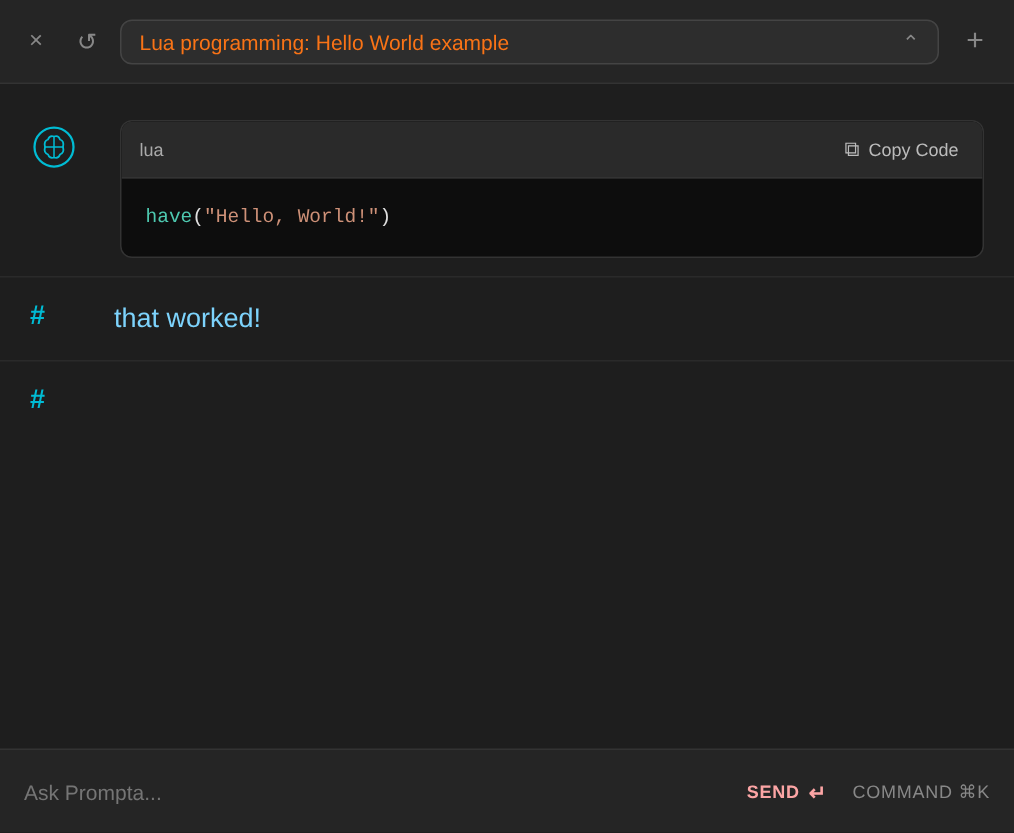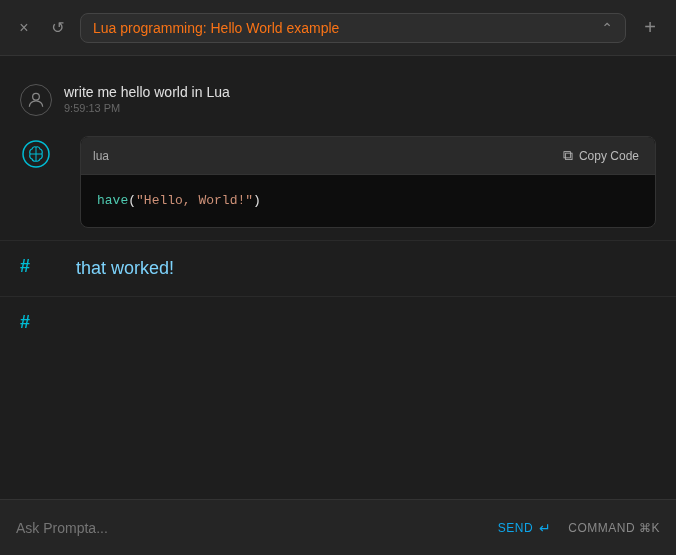--- a/index.html
+++ b/index.html
@@ -224,25 +224,25 @@
       font-size: 14px;
       color: #888;
       font-family: inherit;
     }
     .send-btn {
       display: flex;
       align-items: center;
       gap: 6px;
       background: none;
       border: none;
-      color: #0ea5e9;
+      color: #fca5a5;
       font-size: 12px;
       cursor: pointer;
       letter-spacing: 0.5px;
-      font-weight: 400;
+      font-weight: 700;
     }
     .send-enter {
       font-size: 14px;
     }
     .command-btn {
       display: flex;
       align-items: flex-end;
       gap: 4px;
       background: none;
       border: none;
@@ -261,32 +261,20 @@
   <div class="top-bar-refresh">↺</div>
   <div class="top-bar-title-box">
     <span class="top-bar-title">Lua programming: Hello World example</span>
     <span class="top-bar-chevron">⌃</span>
   </div>
   <div class="top-bar-plus">+</div>
 </div>
 
 <div class="chat-area">
 
-  <div class="user-message">
-    <div class="user-avatar">
-      <svg viewBox="0 0 24 24" width="20" height="20" fill="none" stroke="#888" stroke-width="1.5">
-        <circle cx="12" cy="8" r="4"></circle>
-        <path d="M4 20c0-4 3.6-7 8-7s8 3 8 7"></path>
-      </svg>
-    </div>
-    <div class="user-content">
-      <span class="user-text">write me hello world in Lua</span>
-      <span class="user-time">9:59:13 PM</span>
-    </div>
-  </div>
 
   <div class="ai-message">
     <div class="ai-icon">
 
       <svg viewBox="0 0 28 28" fill="none" xmlns="http://www.w3.org/2000/svg">
         <circle cx="14" cy="14" r="13" stroke="#00bcd4" stroke-width="1.5" fill="none"></circle>
 
         <path d="M8 14 Q7 10 10 9 Q11 6 14 7 Q17 6 18 9 Q21 10 20 14 Q21 18 18 19 Q17 22 14 21 Q11 22 10 19 Q7 18 8 14Z" stroke="#00bcd4" stroke-width="1.2" fill="none"></path>
         <line x1="14" y1="7" x2="14" y2="21" stroke="#00bcd4" stroke-width="1"></line>
         <line x1="8" y1="14" x2="20" y2="14" stroke="#00bcd4" stroke-width="1"></line>

